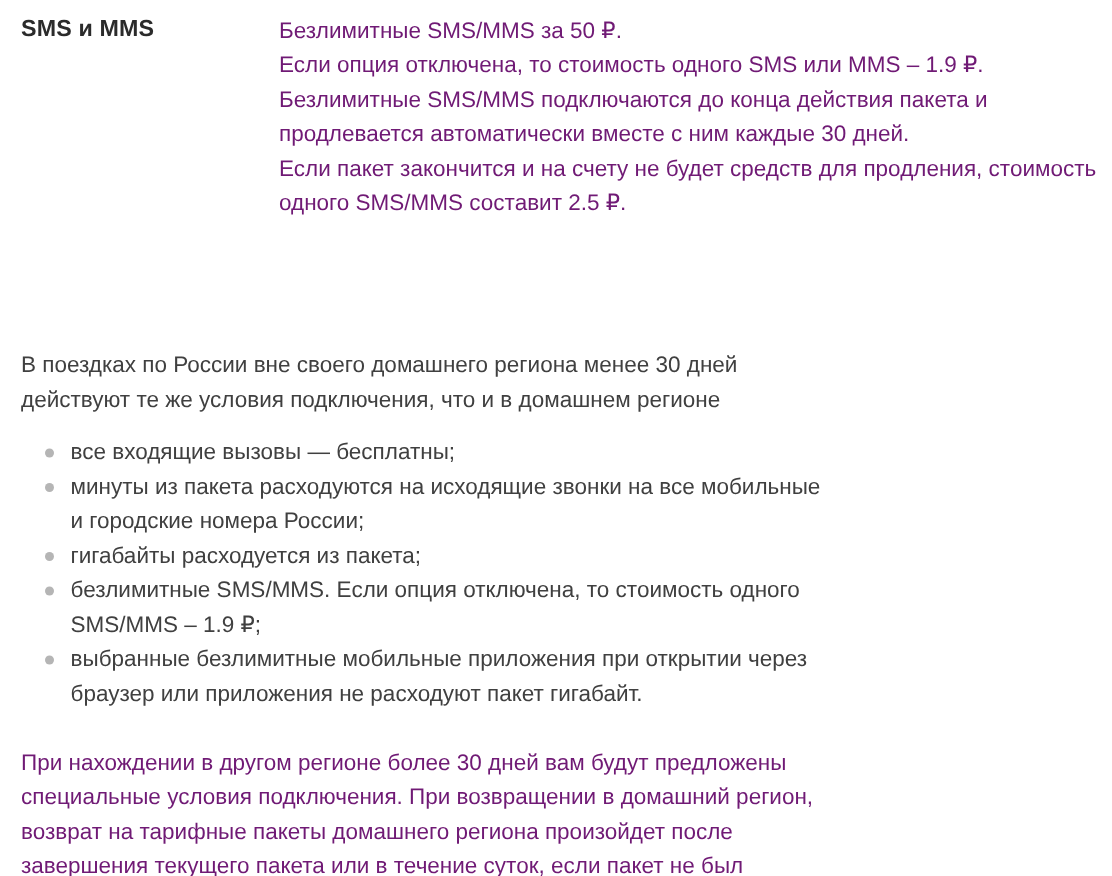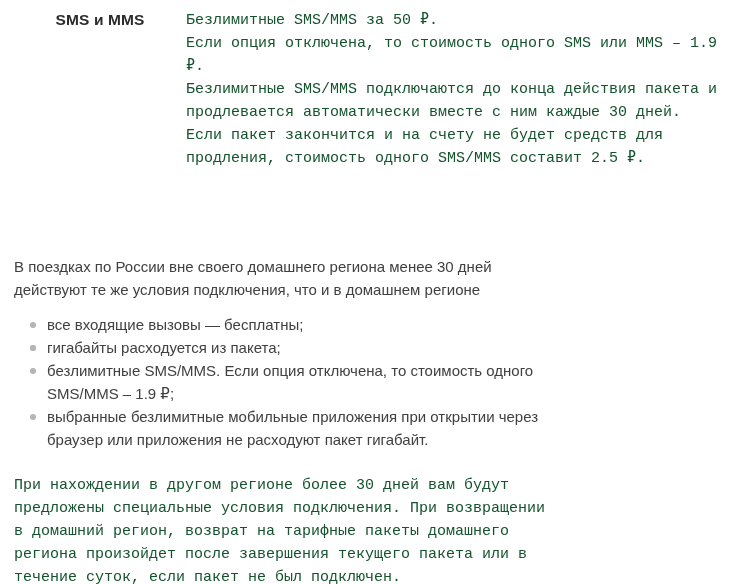--- a/index.html
+++ b/index.html
@@ -23,30 +23,28 @@
   }
   .row + .row { margin-top: 49px; }
   .label-col {
     width: 172px;
     flex: 0 0 172px;
     font-weight: 700;
     font-size: 15.5px;
     line-height: 21px;
     color: #2b2b2b;
     letter-spacing: 0.1px;
-    text-align: center;
   }
   .content-col {
     flex: 1 1 auto;
     max-width: 549px;
   }
   .para {
     white-space: pre-line;
-    color: #14532d;
-    font-family: Liberation Mono, monospace;
+    color: #701a75;
   }
   .para + .para { }
   .intro { color: #404040; margin-top: 36px; }
   .bullets {
     list-style: none;
     margin: 12px;
   }
   .bullets li {
     position: relative;
     padding-left: 21px;
@@ -80,20 +78,21 @@
   <div class="row">
     <div class="content-col">
       <p class="intro">В поездках по России вне своего домашнего региона менее 30 дней действуют те же условия подключения, что и в домашнем регионе</p>
       <ul class="bullets">
         <li>
           <span class="dot"></span>
           <span>все входящие вызовы — бесплатны;</span>
         </li>
         <li>
           <span class="dot"></span>
+          <span>минуты из пакета расходуются на исходящие звонки на все мобильные и городские номера России;</span>
         </li>
         <li>
           <span class="dot"></span>
           <span>гигабайты расходуется из пакета;</span>
         </li>
         <li>
           <span class="dot"></span>
           <span>безлимитные SMS/MMS. Если опция отключена, то стоимость одного SMS/MMS – 1.9 ₽;</span>
         </li>
         <li>

